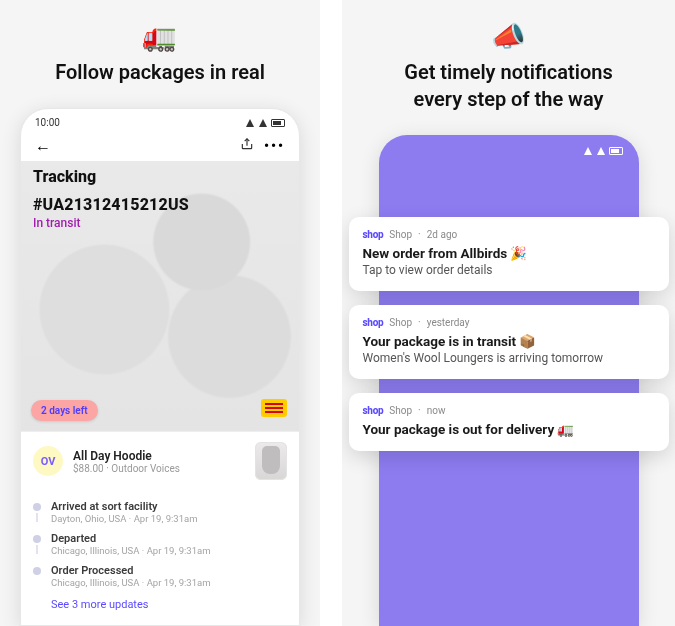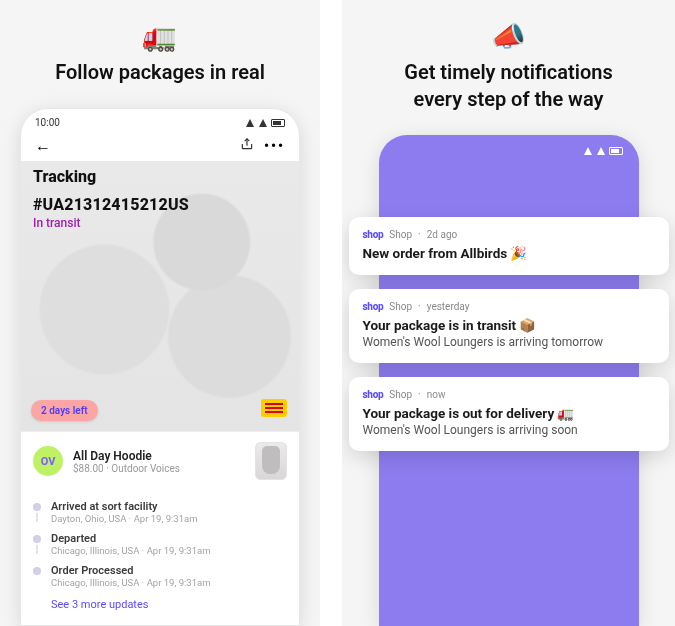--- a/index.html
+++ b/index.html
@@ -99,21 +99,21 @@
   .dhl::before{ content:""; width:18px; height:2px; background:#d40511; box-shadow:0 -4px 0 #d40511, 0 4px 0 #d40511; }
 
   .product-card {
     display:flex; align-items:center; gap:10px;
     padding:10px 12px;
     border-top:1px solid #eee;
     background:#fff;
   }
   .ov-badge {
     width:30px; height:30px; border-radius:50%;
-    background:#bef264; color:#7a5cff;
+    background:#fef9c3; color:#7a5cff;
     font-size:11px; font-weight:700;
     display:flex; align-items:center; justify-content:center;
   }
   .prod-text { flex:1; }
   .prod-name { font-size:12px; font-weight:600; color:#222;}
   .prod-meta { font-size:10px; color:#9a9a9a; }
   .prod-thumb {
     width:32px; height:38px; border-radius:6px;
     background:linear-gradient(#eceaea,#d9d6d6);
     box-shadow: inset 0 0 0 1px #e3e3e3;
@@ -273,34 +273,34 @@
       <span class="bat"></span>
     </div>
 
     <div class="notif-stack">
       <div class="notif">
         <div class="notif-head">
           <span class="shop-logo">shop</span>
           <span>Shop</span> · <span>2d ago</span>
         </div>
         <div class="notif-title">New order from Allbirds 🎉</div>
+        <div class="notif-body">Tap to view order details</div>
       </div>
 
       <div class="notif">
         <div class="notif-head">
           <span class="shop-logo">shop</span>
           <span>Shop</span> · <span>yesterday</span>
         </div>
         <div class="notif-title">Your package is in transit 📦</div>
         <div class="notif-body">Women's Wool Loungers is arriving tomorrow</div>
       </div>
 
       <div class="notif">
         <div class="notif-head">
           <span class="shop-logo">shop</span>
           <span>Shop</span> · <span>now</span>
         </div>
         <div class="notif-title">Your package is out for delivery 🚛</div>
-        <div class="notif-body">Women's Wool Loungers is arriving soon</div>
       </div>
     </div>
   </div>
 </div>
 
 </body></html>

